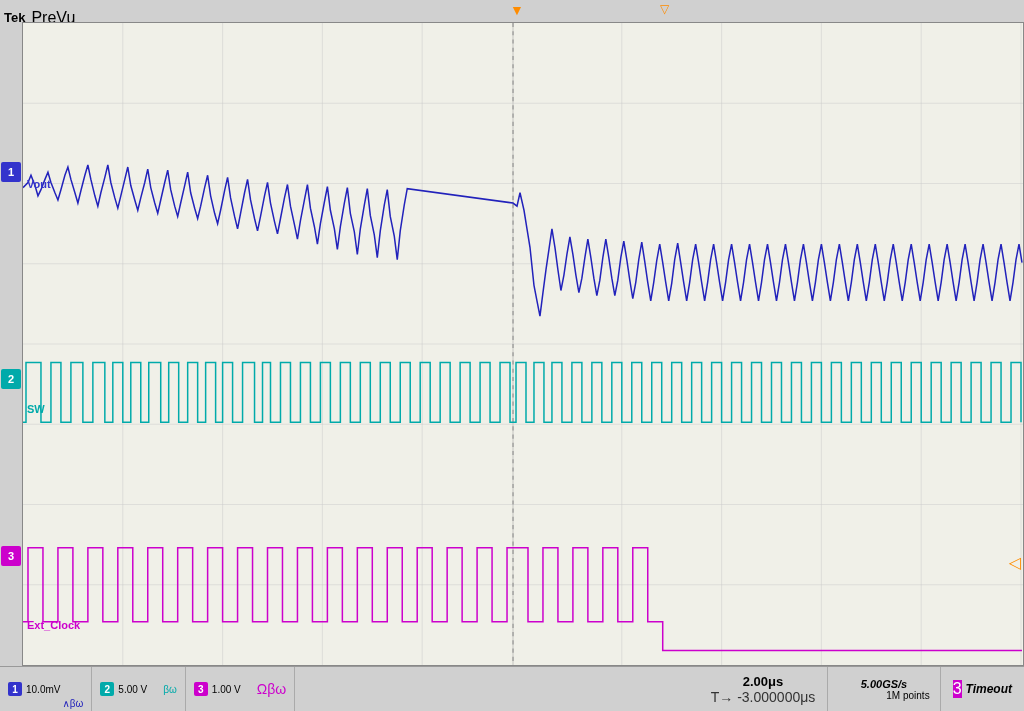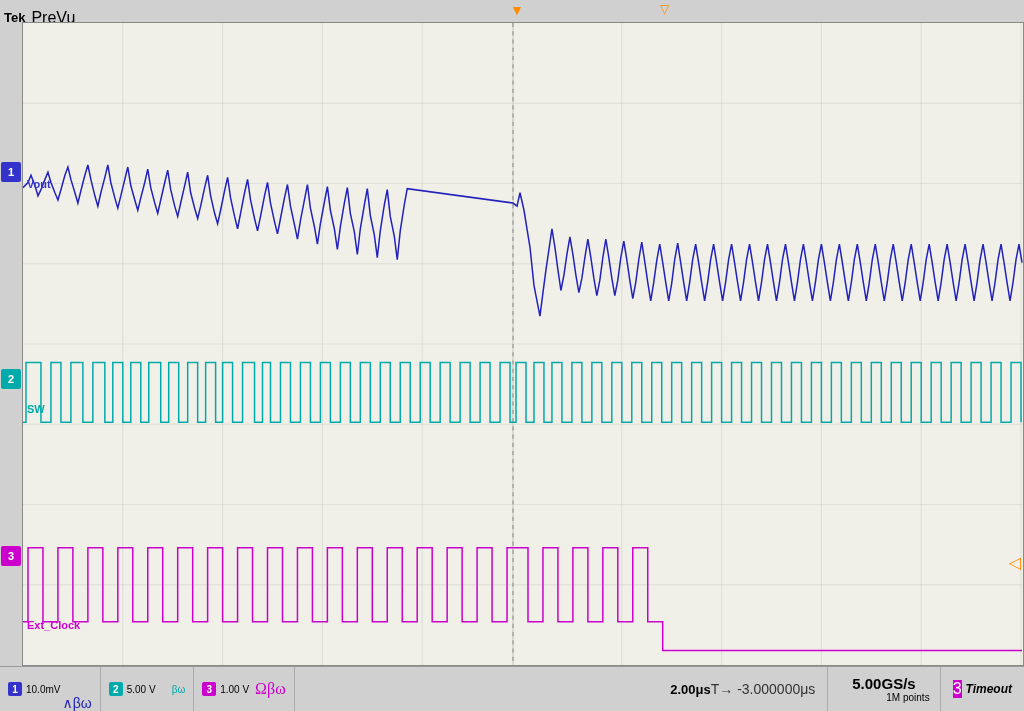--- a/index.html
+++ b/index.html
@@ -141,20 +141,21 @@
     .ch2-bg { background: #00aaaa; color: white; }
     .ch3-bg { background: #cc00cc; color: white; }
 
     .status-value {
       font-size: 10px;
       color: #000;
     }
 
     .timebase-section {
       display: flex;
+      flex-direction: column;
       align-items: center;
       justify-content: center;
       padding: 2px 12px;
       border-right: 1px solid #aaa;
     }
 
     .timebase-main {
       font-size: 13px;
       font-weight: bold;
       color: #000;
@@ -168,22 +169,23 @@
     .acq-section {
       display: flex;
       flex-direction: column;
       align-items: center;
       justify-content: center;
       padding: 2px 10px;
       border-right: 1px solid #aaa;
     }
 
     .acq-rate {
-      font-size: 15px;
-      font-weight: bold;
+      font-size: 11px;
+      font-weight: bold;
+      font-style: italic;
     }
 
     .acq-points {
       font-size: 10px;
       margin-left: 48px;
     }
 
     .timeout-section {
       display: flex;
       flex-direction: column;
@@ -304,33 +306,33 @@
 
     <div class="trigger-right-marker">◁</div>
 
   </div>
 
   <div class="status-bar">
 
     <div class="status-section">
       <span class="ch-num ch1-bg">1</span>
       <span class="status-value">10.0mV</span>
-      <span style="font-size:14px; margin-left:2px; color:#2222bb;margin-top:28px;">∧βω</span>
+      <span style="font-size:10px; margin-left:2px; color:#2222bb;margin-top:28px;">∧βω</span>
     </div>
 
     <div class="status-section">
       <span class="ch-num ch2-bg">2</span>
       <span class="status-value">5.00 V</span>
       <span style="font-size:10px; margin-left:16px; color:#00aaaa;">βω</span>
     </div>
 
     <div class="status-section">
       <span class="ch-num ch3-bg">3</span>
       <span class="status-value">1.00 V</span>
-      <span style="font-size:16px; margin-left:6px; color:#cc00cc;font-family:Liberation Serif, serif;">Ωβω</span>
+      <span style="font-size:14px; margin-left:16px; color:#cc00cc;">Ωβω</span>
     </div>
 
     <div style="flex:1;"></div>
 
     <div class="timebase-section">
       <div class="timebase-main">2.00μs</div>
       <div class="timebase-sub">
         <span>T→</span>
         <span>-3.000000μs</span>
       </div>

